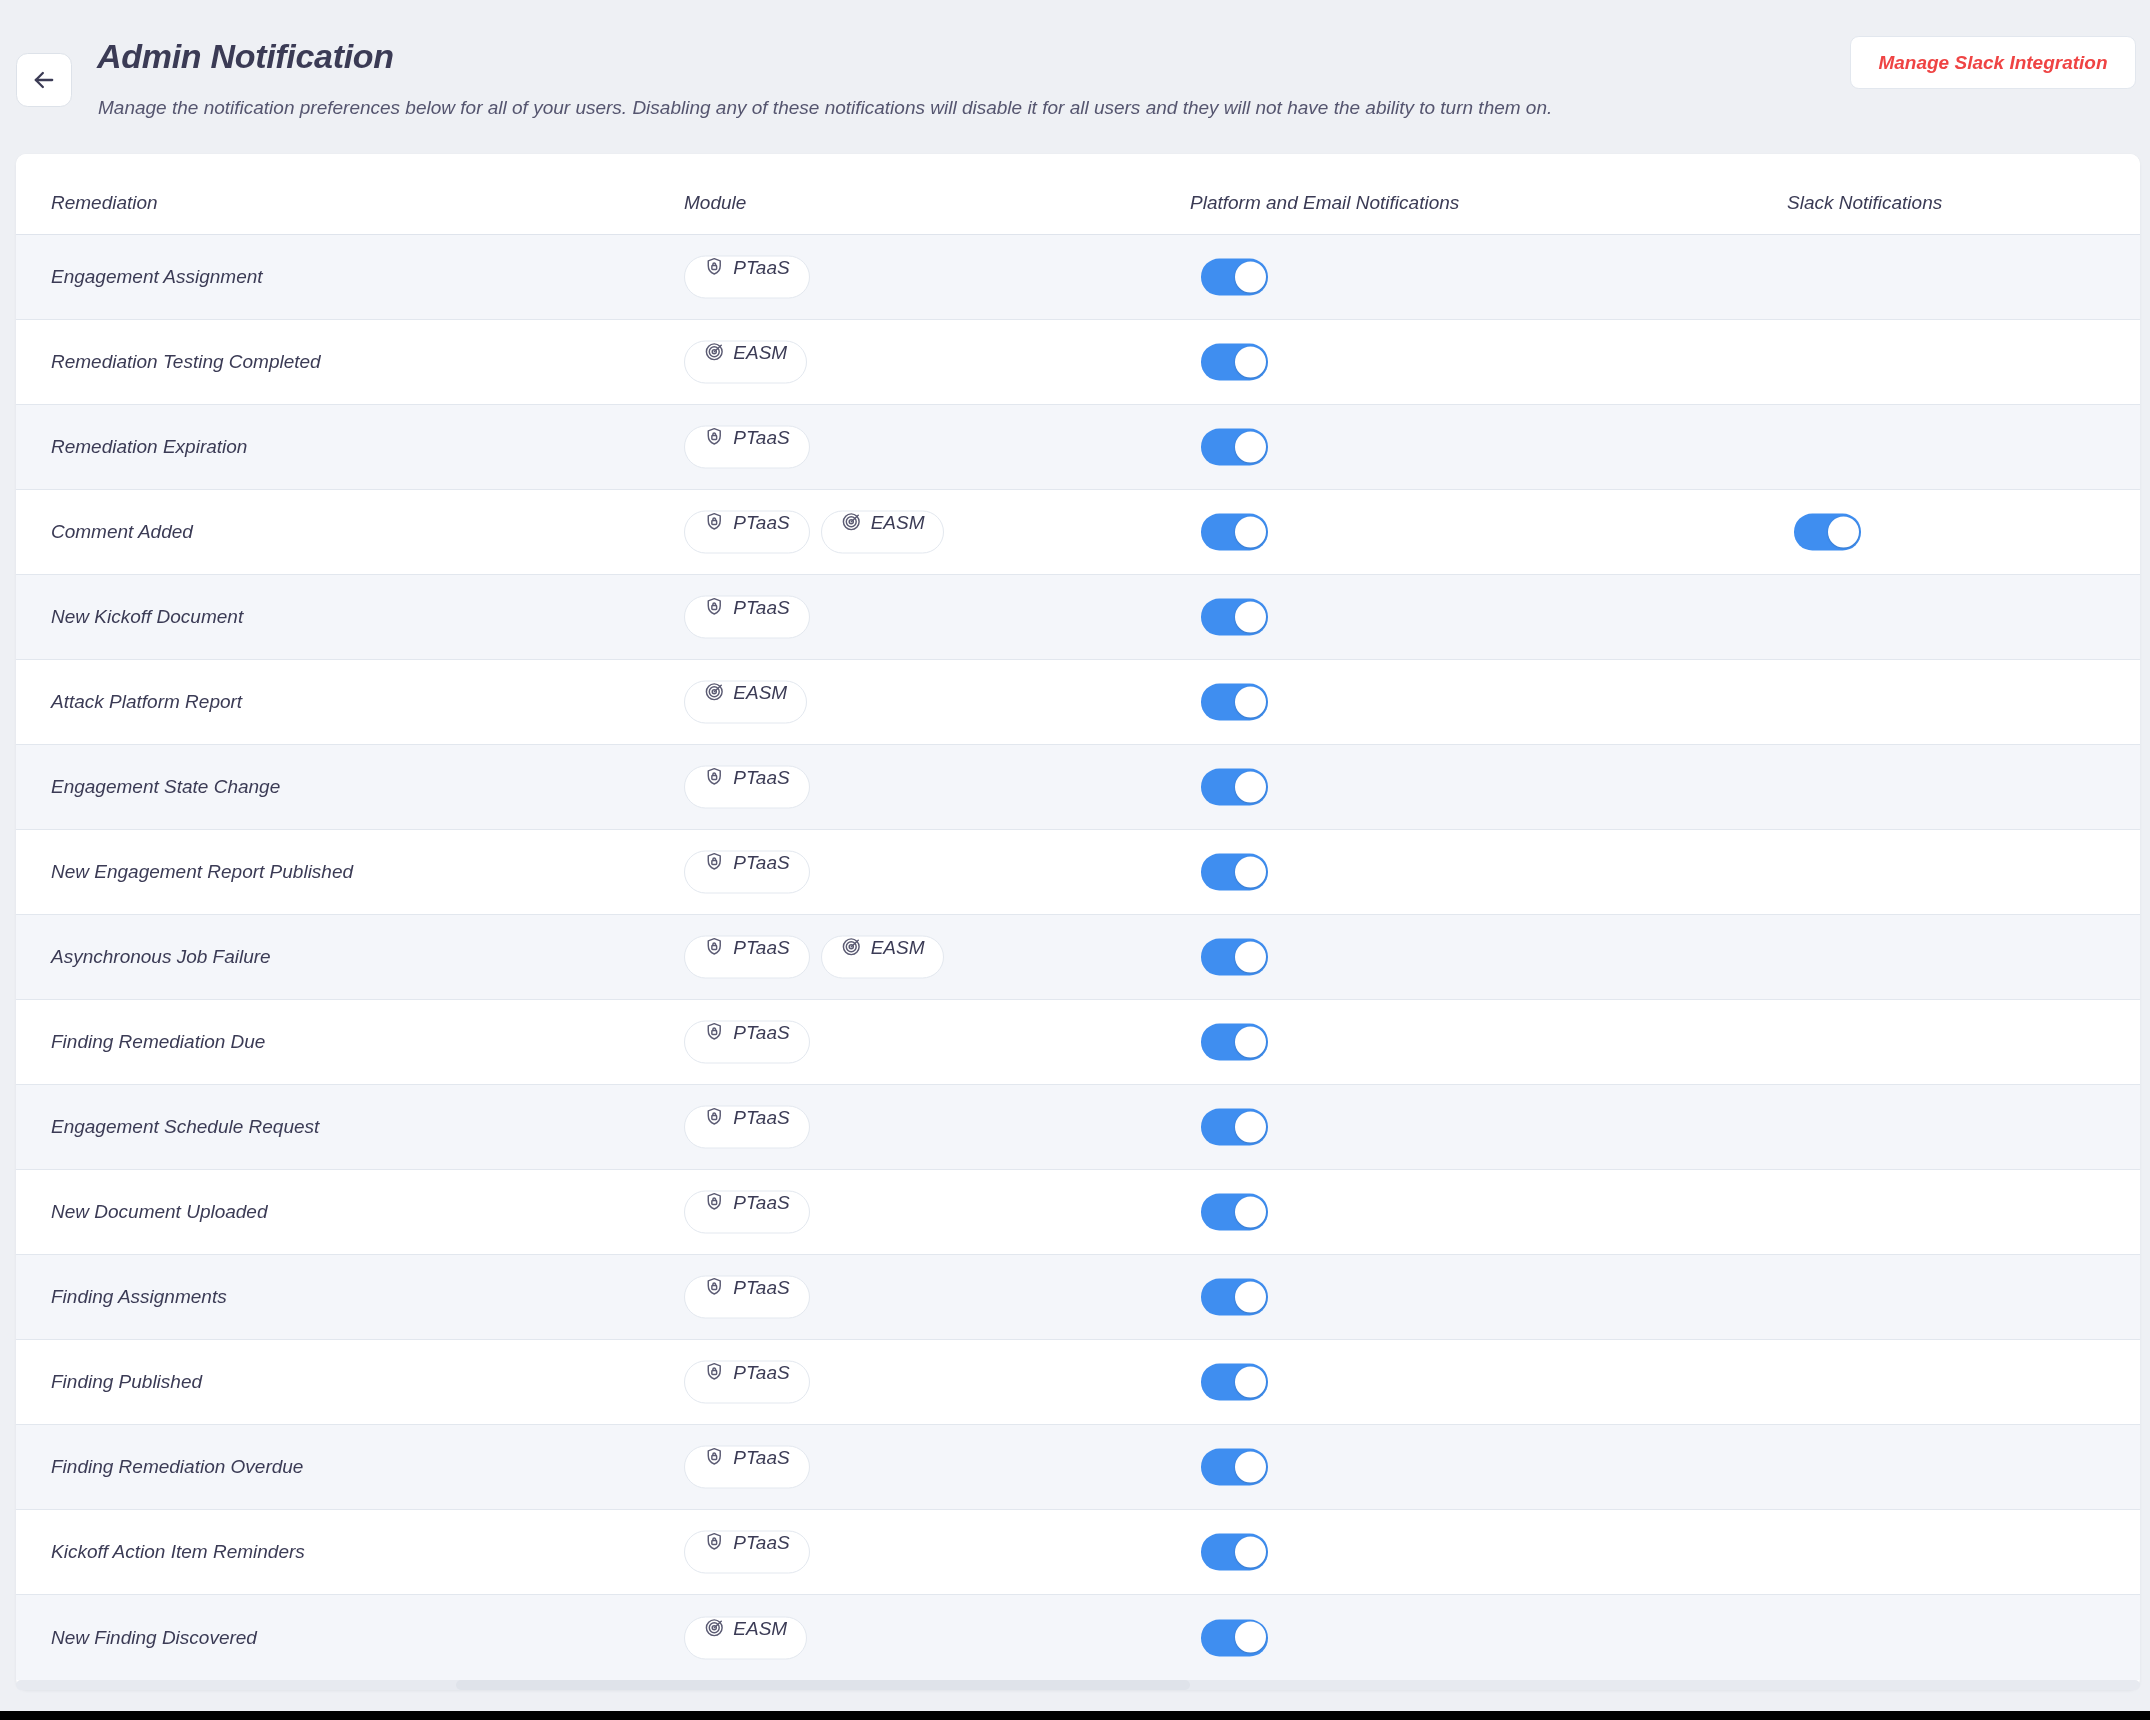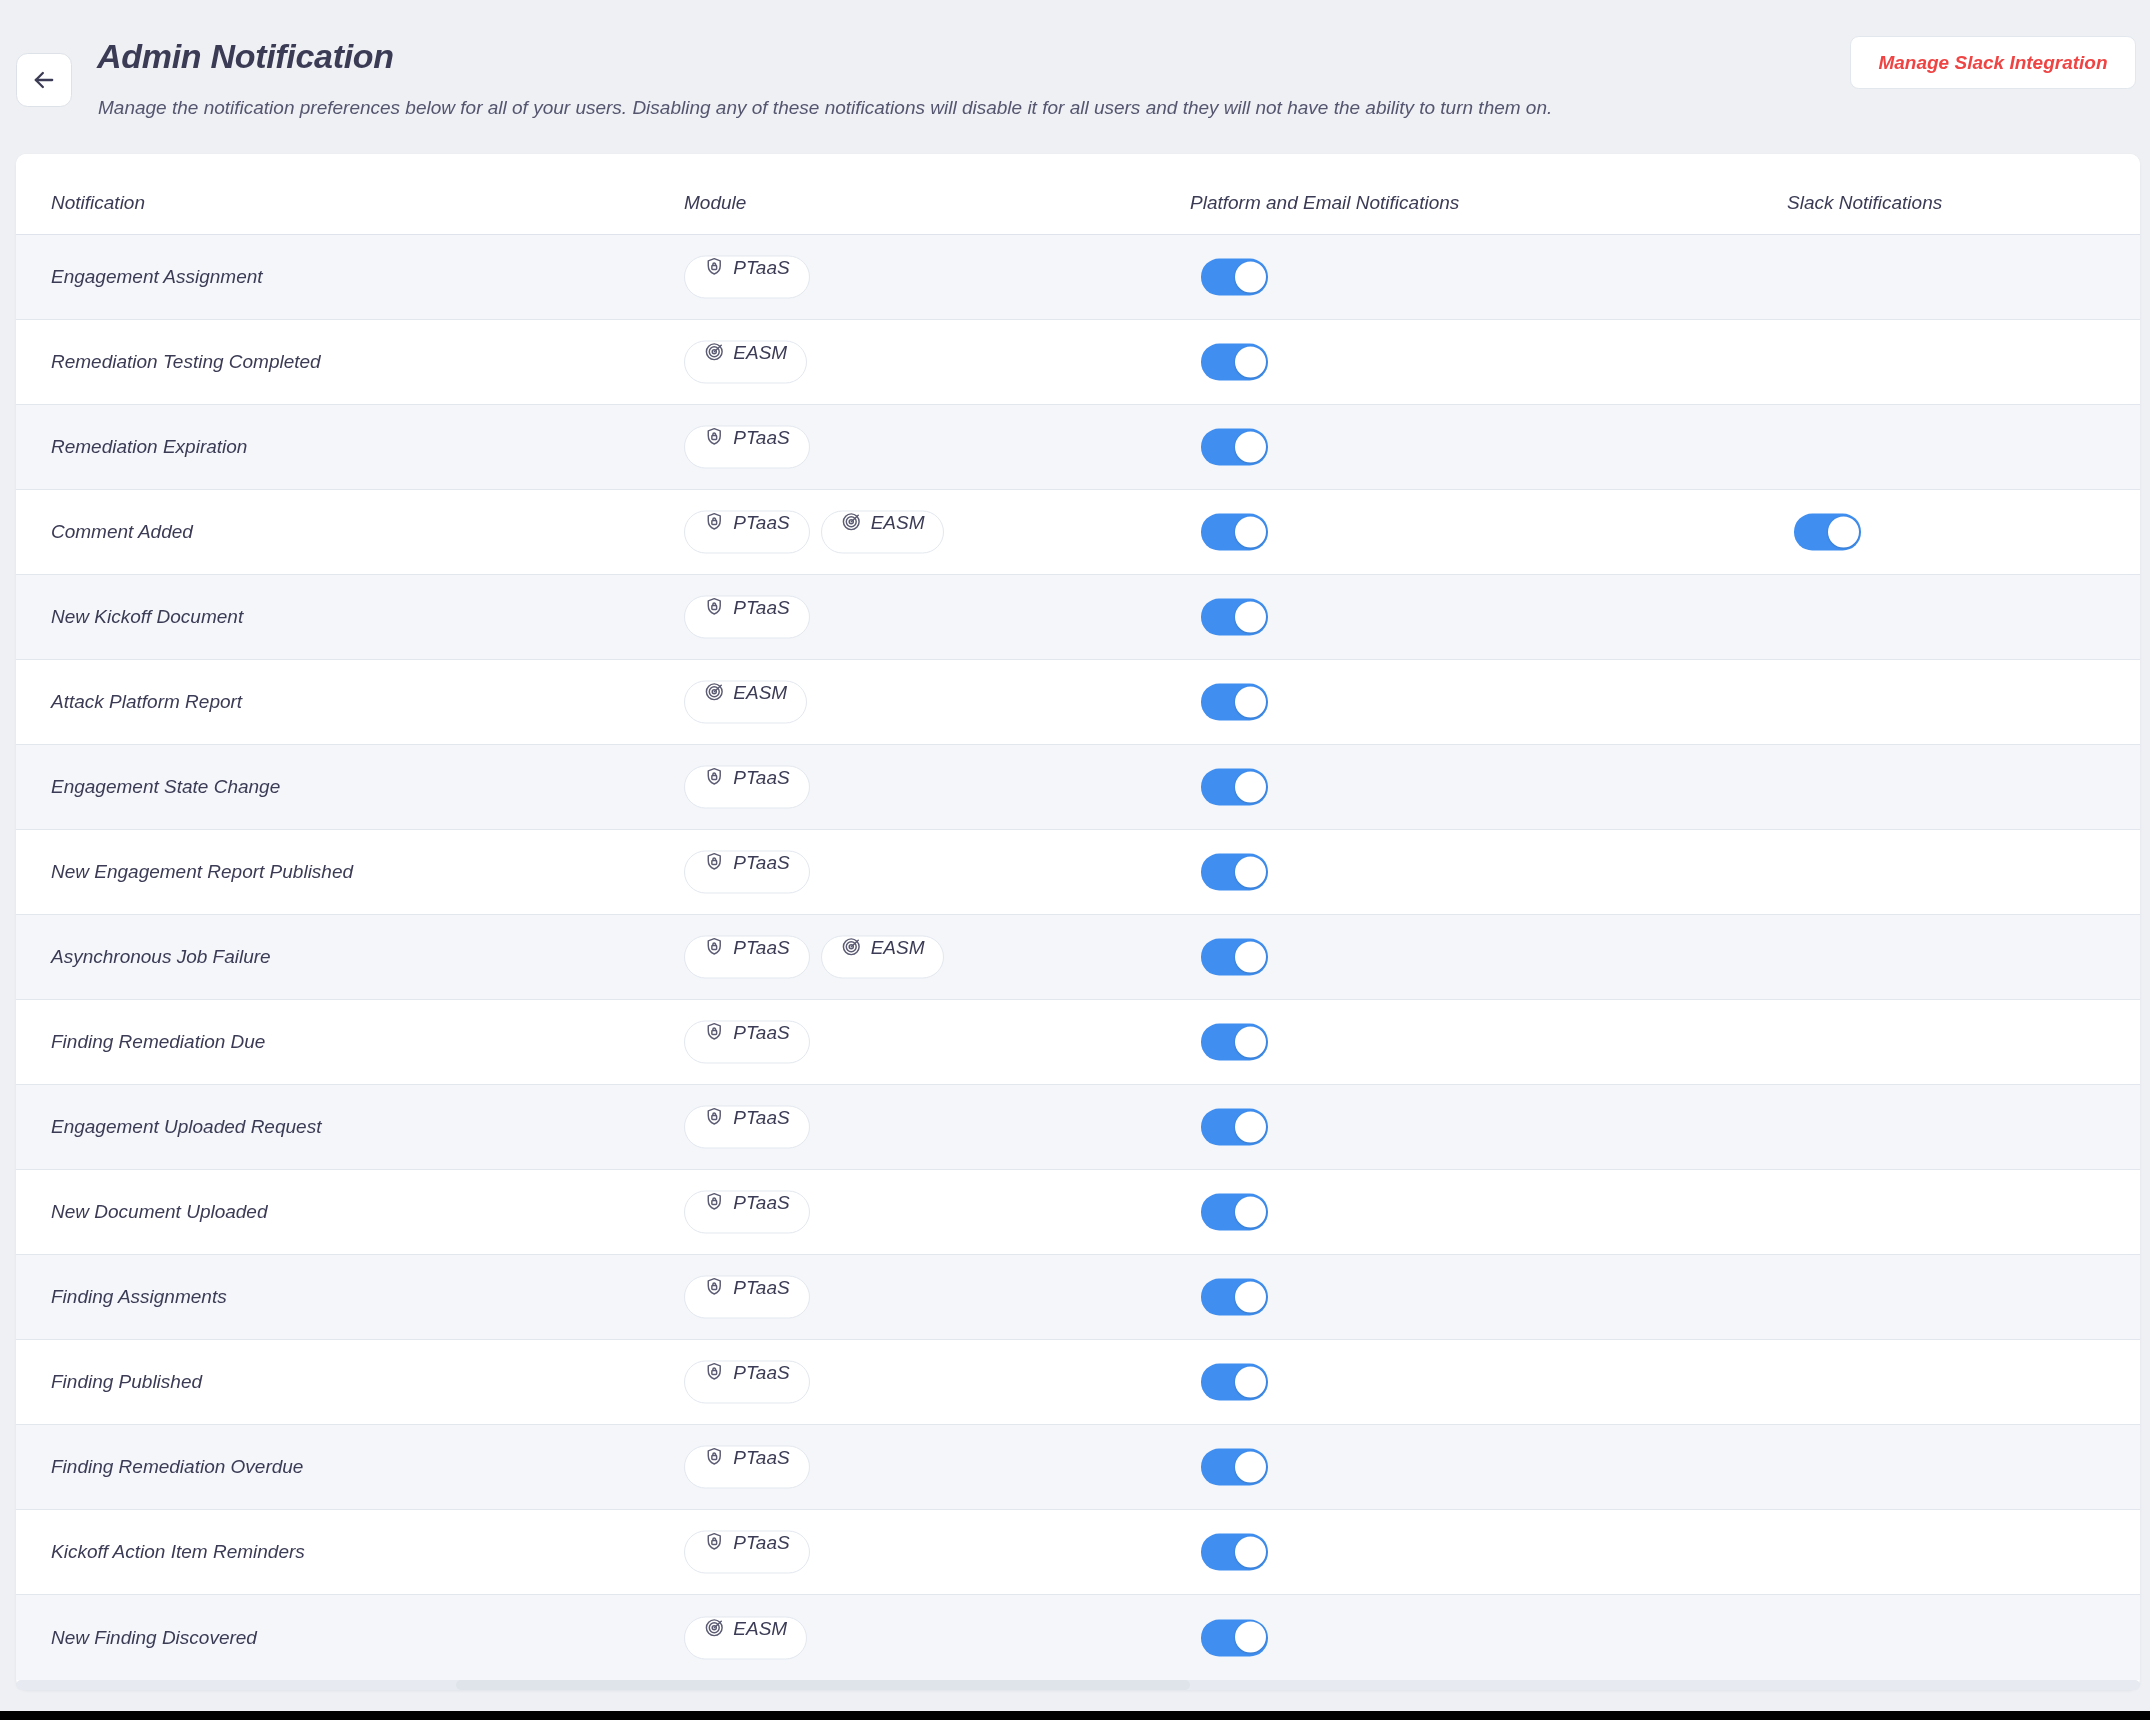--- a/index.html
+++ b/index.html
@@ -217,21 +217,21 @@
     <div class="page-title">Admin Notification</div>
 
     <div class="page-subtitle">Manage the notification preferences below for all of your users. Disabling any of these notifications will disable it for all users and they will not have the ability to turn them on.</div>
 
     <div class="manage-slack-button">Manage Slack Integration</div>
   </div>
 
   <div class="table-card">
 
     <div class="table-head">
-      <div class="th th-notification">Notification</div>
+      <div class="th th-notification">Remediation</div>
       <div class="th th-module">Module</div>
       <div class="th th-platform">Platform and Email Notifications</div>
       <div class="th th-slack">Slack Notifications</div>
     </div>
 
     <div class="tbody" id="table-body">
         <div class="row alt">
           <div class="cell-notification">Engagement Assignment</div>
           <div class="cell-module">
             <span class="badge">
@@ -463,21 +463,21 @@
             </span>
           </div>
           <div class="cell-platform">
             <div class="toggle on">
               <div class="knob"></div>
             </div>
           </div>
           <div class="cell-slack"></div>
         </div>
         <div class="row alt">
-          <div class="cell-notification">Engagement Uploaded Request</div>
+          <div class="cell-notification">Engagement Schedule Request</div>
           <div class="cell-module">
             <span class="badge">
               <span>
                 <svg width="20.5" height="20.5" viewBox="0 0 24 24" fill="none" stroke="#5b5b73" stroke-width="1.7" stroke-linecap="round" stroke-linejoin="round">
                   <path d="M12 2.5 5 5.2v5.6c0 4.3 2.9 8.2 7 9.7 4.1-1.5 7-5.4 7-9.7V5.2L12 2.5z"></path>
                   <rect x="9.2" y="10.6" width="5.6" height="4.6" rx="0.9"></rect>
                   <path d="M10.4 10.6V9.3a1.6 1.6 0 0 1 3.2 0v1.3"></path>
                 </svg>
               </span>
               <span>PTaaS</span>

